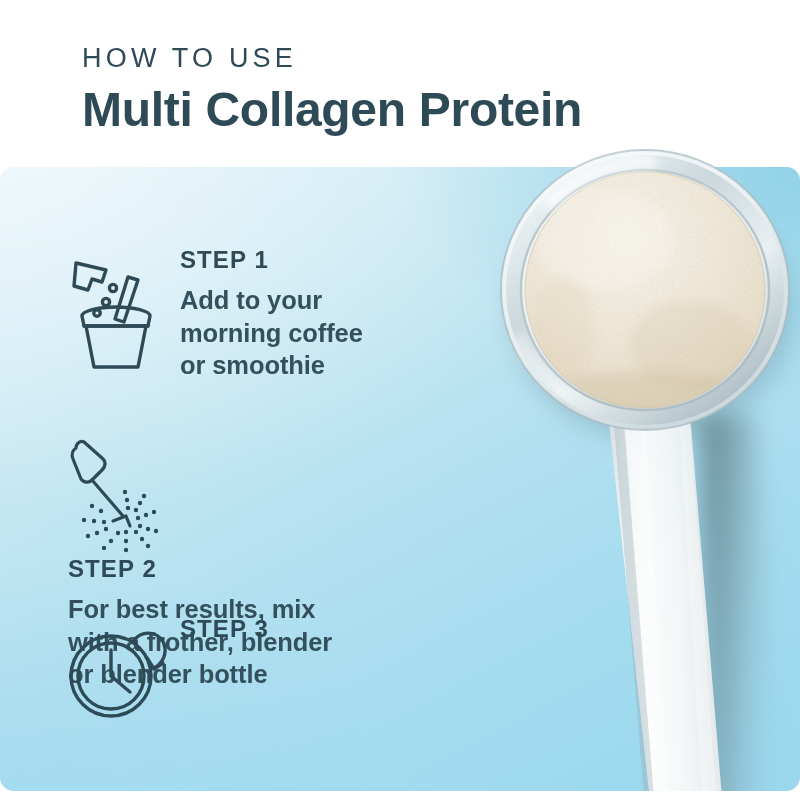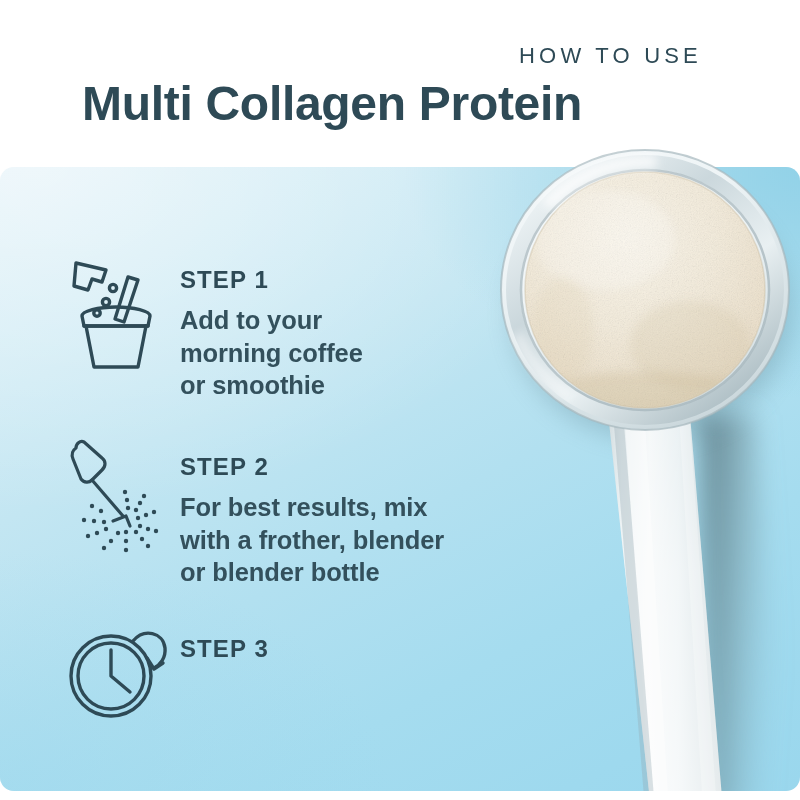--- a/index.html
+++ b/index.html
@@ -22,27 +22,26 @@
 
   
   .header {
     position: absolute;
     left: 82px;
     top: 44px;
     width: 620px;
     z-index: 5;
   }
   .eyebrow {
-    font-size: 22px;
+    font-size: 27px;
     letter-spacing: 4.2px;
     font-weight: 400;
     color: #2e4a56;
     line-height: 1.1;
     white-space: nowrap;
-    text-align: right;
   }
   .headline {
     margin-top: 9px;
     font-size: 48px;
     font-weight: 700;
     letter-spacing: -0.3px;
     color: #2e4a56;
     line-height: 1.12;
     white-space: nowrap;
   }
@@ -84,21 +83,21 @@
     top: 0;
     width: 520px;
     z-index: 4;
   }
   .step {
     position: absolute;
     display: flex;
     align-items: flex-start;
   }
   .step-1 { left: 68px; top: 245px; }
-  .step-2 { left: 68px; top: 432px; }
+  .step-2 { left: 68px; top: 432px; flex-direction: column; }
   .step-3 { left: 68px; top: 614px; text-align: center; }
 
   .step-icon {
     width: 112px;
     flex: 0 0 112px;
     display: flex;
     justify-content: flex-start;
     align-items: flex-start;
     padding-top: 4px;
   }
@@ -106,21 +105,20 @@
     padding-top: 2px;
   }
   .step-title {
     font-size: 24px;
     font-weight: 700;
     letter-spacing: 1.1px;
     color: #2e4a56;
     line-height: 1.1;
     margin-bottom: 11px;
     white-space: nowrap;
-    margin-top: 20px;
   }
   .step-text {
     font-size: 25.5px;
     font-weight: 700;
     color: #33505c;
     line-height: 1.26;
     letter-spacing: -0.1px;
     white-space: pre-line;
   }
 

